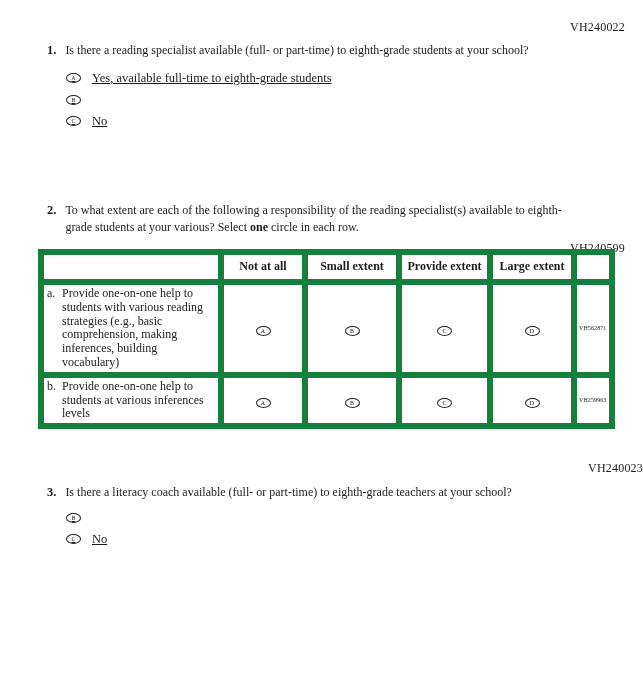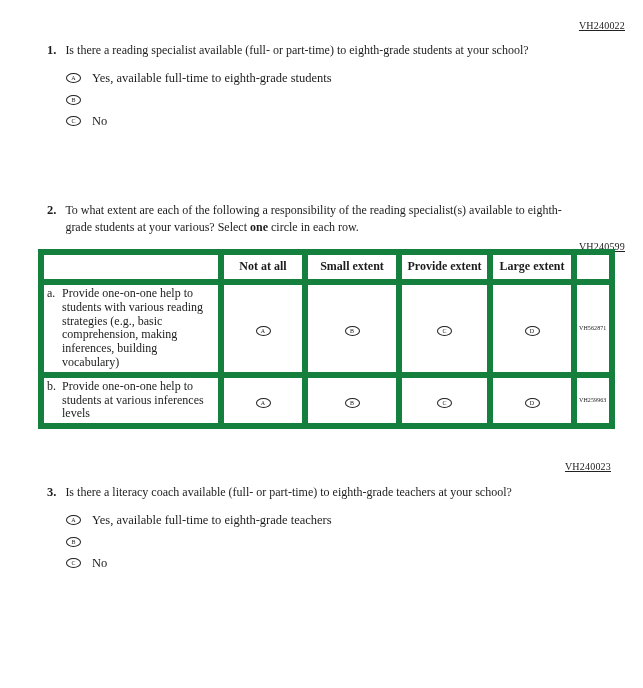--- a/index.html
+++ b/index.html
@@ -10,43 +10,43 @@
     -webkit-font-smoothing:antialiased;
   }
   .page {
     position:relative;
     width:643px; height:688px;
     background:#ffffff;
     overflow:hidden;
   }
   .vcode {
     position:absolute;
-    font-size:10px;
+    font-size:12px;
     color:#222;
     letter-spacing:.2px;
-    text-decoration:underline;
   }
   .question { position:absolute; }
   .q-head { display:flex; gap:9px; }
   .q-num {
     font-weight:bold;
     font-size:12.5px;
     line-height:1.4;
     flex:none;
   }
   .q-text {
     font-size:12px;
     line-height:1.4;
   }
   .options {
     margin-top:11px;
     margin-left:19px;
     display:flex;
     flex-direction:column;
     gap:9px;
+    text-decoration:underline;
   }
   .option {
     display:flex;
     align-items:center;
     gap:11px;
     font-size:12.5px;
     cursor:pointer;
   }
   .oval {
     width:15px; height:10px;
@@ -204,33 +204,29 @@
           <span class="oval">C</span>
         </td>
         <td class="choice">
           <span class="oval">D</span>
         </td>
         <td class="codecell">VH259963</td>
       </tr>
     </tbody>
   </table>
 
-  <div class="vcode" style="top:461px; right:32px;">VH240023</div>
+  <div class="vcode" style="top:461px; right:0;">VH240023</div>
 
   <section class="question" style="top:484px; left:47px; width:495px;">
     <div class="q-head">
       <span class="q-num">3.</span>
       <div class="q-text" style="max-width:470px;">Is there a literacy coach available (full- or part-time) to eighth-grade teachers at your school?</div>
     </div>
     <div class="options">
       <div class="option">
-        <span class="oval">A</span>
-        <span class="opt-label">Yes, available full-time to eighth-grade teachers</span>
-      </div>
-      <div class="option">
         <span class="oval">B</span>
       </div>
       <div class="option">
         <span class="oval">C</span>
         <span class="opt-label">No</span>
       </div>
     </div>
   </section>
 
 </div>

